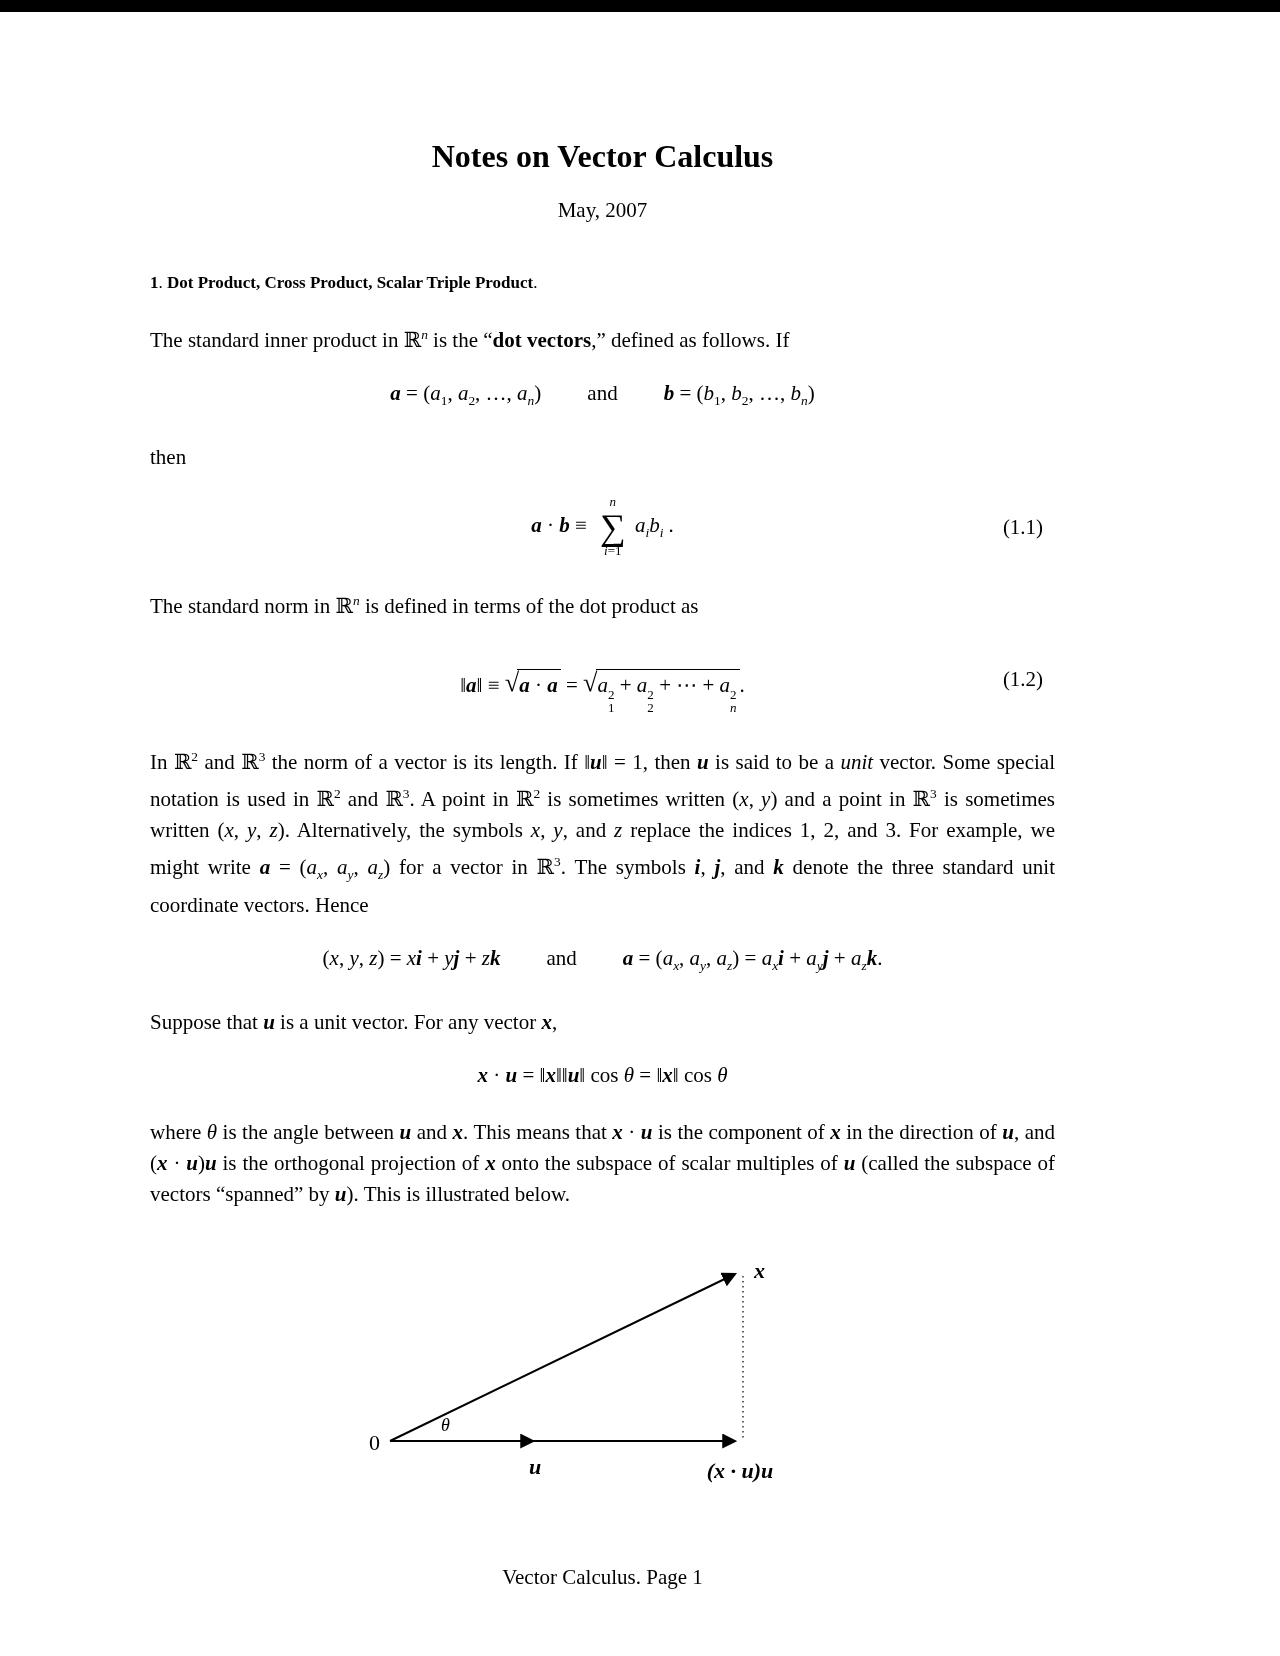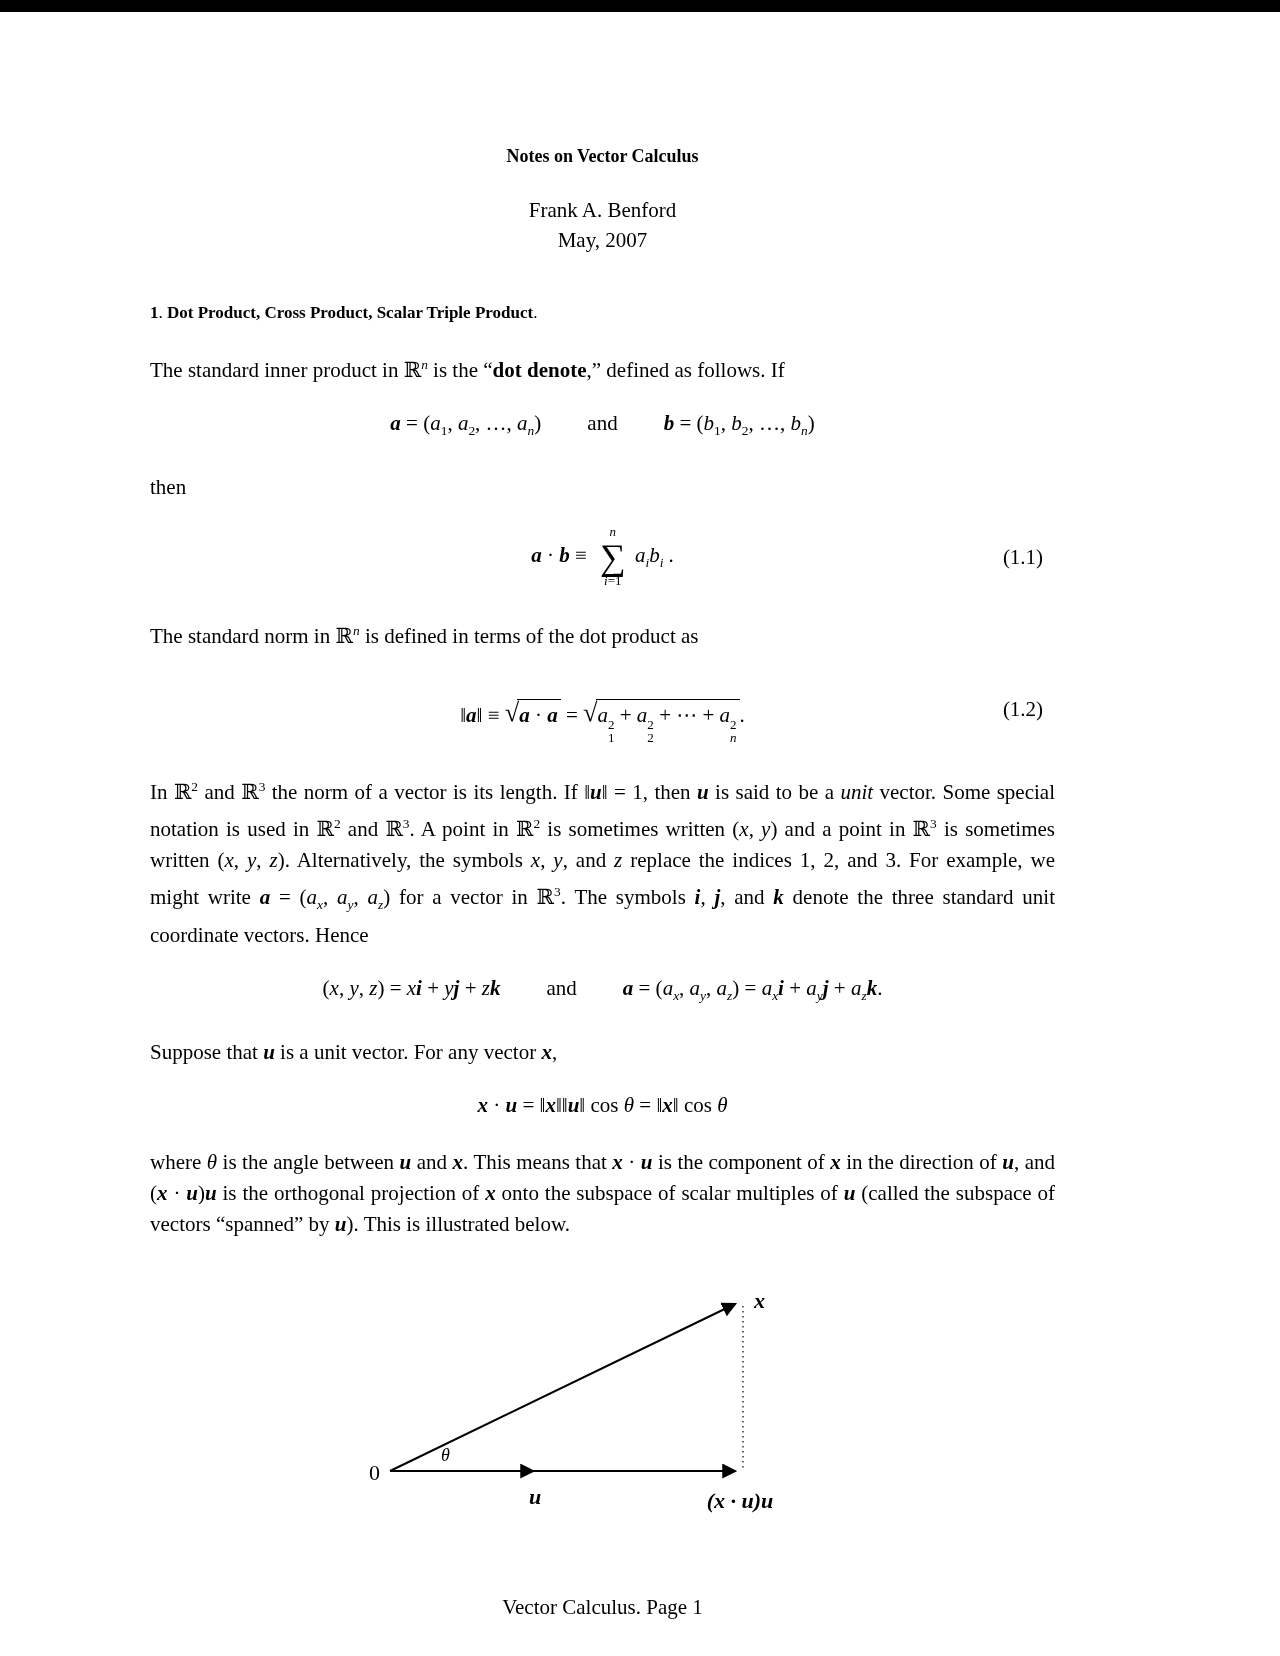--- a/index.html
+++ b/index.html
@@ -9,21 +9,21 @@
     height: 1656px;
     background: #ffffff;
     color: #000000;
     font-family: "Liberation Serif", "DejaVu Serif", serif;
     font-size: 21px;
     overflow: hidden;
   }
   .topbar { width: 100%; height: 12px; background: #000; }
   .page { width: 905px; margin-left: 150px; }
 
-  .title { margin: 126px 0 16px 0; text-align: center; font-size: 18px; line-height: 37px; font-weight: bold; }
+  .title { margin: 126px 0 16px 0; text-align: center; font-size: 32px; line-height: 37px; font-weight: bold; }
   .title span { display: block; }
   .byline { margin-top: 20px; text-align: center; line-height: 30px; }
 
   .heading { margin-top: 48px; font-size: 17px; }
 
   p.para { margin: 26px 0 0 0; line-height: 31px; text-align: justify; }
   p.nojust { text-align: left; }
 
   .eqrow { display: flex; align-items: center; margin: 22px 0 0 0; line-height: 31px; }
   .eqspacer { width: 64px; flex: 0 0 auto; }
@@ -53,27 +53,26 @@
 
 <div class="topbar"></div>
 
 <div class="page">
 
   <h1 class="title">
     <span>Notes on Vector Calculus</span>
   </h1>
 
   <div class="byline">
-    <div>Frank A. Benford</div>
     <div>May, 2007</div>
   </div>
 
   <div class="heading"><b>1</b>.  <b>Dot Product, Cross Product, Scalar Triple Product</b>.</div>
 
-  <p class="para nojust">The standard inner product in ℝ<sup><i>n</i></sup> is the “<b>dot denote</b>,” defined as follows.  If</p>
+  <p class="para nojust">The standard inner product in ℝ<sup><i>n</i></sup> is the “<b>dot vectors</b>,” defined as follows.  If</p>
 
   <div class="eqrow">
     <span class="eqspacer"></span>
     <span class="eq"><span class="v">a</span> = (<i>a</i><sub>1</sub>, <i>a</i><sub>2</sub>, …, <i>a</i><sub><i>n</i></sub>)<span class="gap"></span>and<span class="gap"></span><span class="v">b</span> = (<i>b</i><sub>1</sub>, <i>b</i><sub>2</sub>, …, <i>b</i><sub><i>n</i></sub>)</span>
     <span class="eqnum"></span>
   </div>
 
   <p class="para nojust">then</p>
 
   <div class="eqrow">

